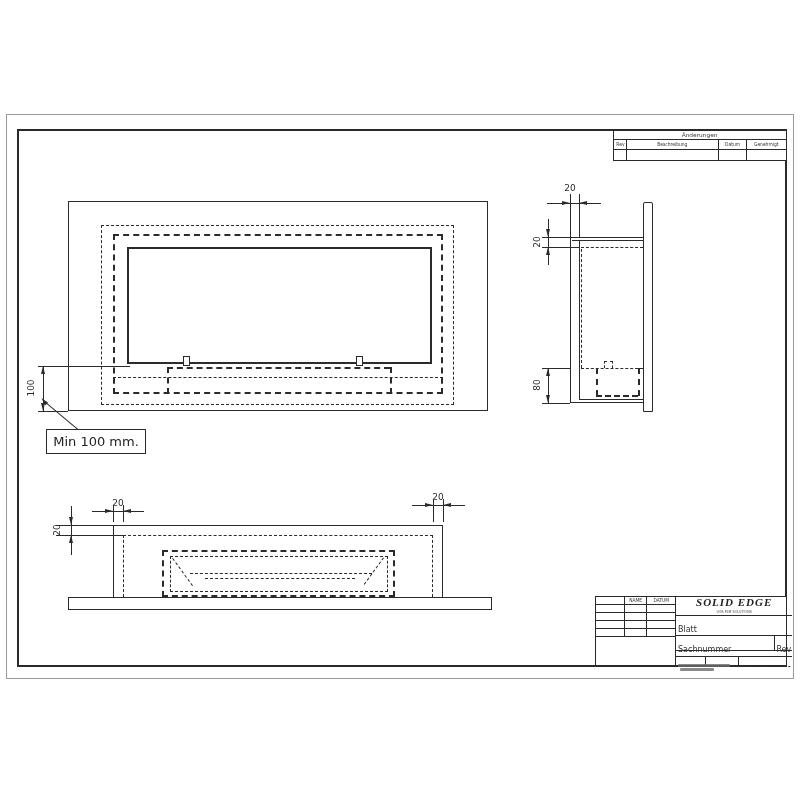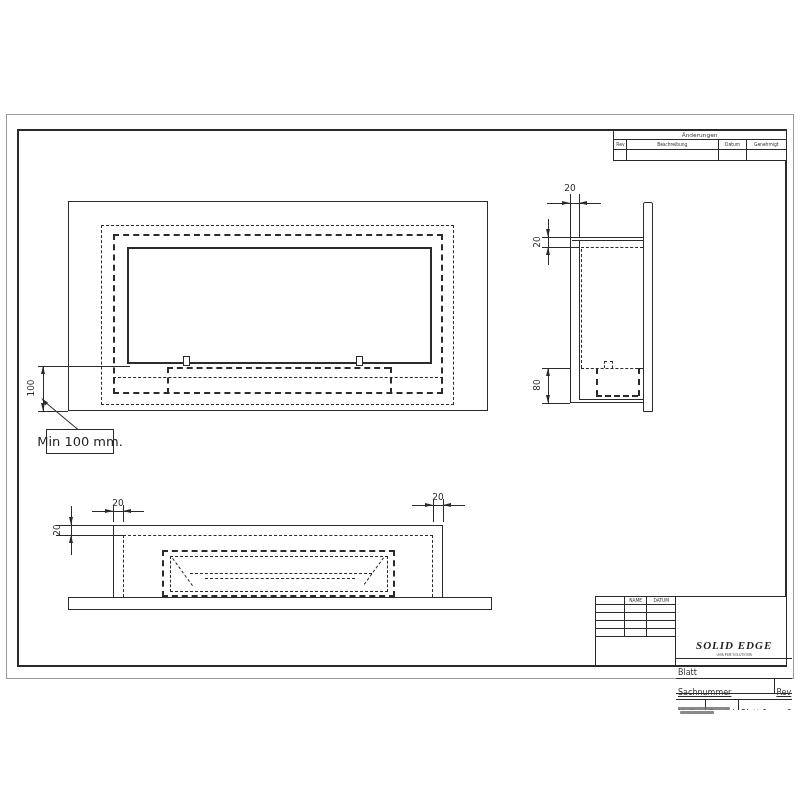--- a/index.html
+++ b/index.html
@@ -47,34 +47,34 @@
   .rt .c{border-right:1px solid #2a2a2a;overflow:hidden;}
   .rt .c:last-child{border-right:none;}
   
   .tb{position:absolute;left:595px;top:596px;width:192px;height:70px;border:1px solid #2a2a2a;background:#fff;display:flex;}
   .tb .left{width:80px;border-right:1px solid #2a2a2a;display:flex;flex-direction:column;}
   .tb .lrow{display:flex;height:8px;border-bottom:1px solid #2a2a2a;}
   .tb .lrow .c1{width:29px;border-right:1px solid #2a2a2a;overflow:hidden;padding-left:1px;}
   .tb .lrow .c2{width:22px;border-right:1px solid #2a2a2a;overflow:hidden;}
   .tb .lrow .c3{flex:1;overflow:hidden;}
   .tb .lfill{flex:1;}
-  .tb .right{flex:1;display:flex;flex-direction:column;margin-top:43px;}
+  .tb .right{flex:1;display:flex;flex-direction:column;}
   .logo{height:19px;border-bottom:1px solid #2a2a2a;display:flex;flex-direction:column;align-items:center;justify-content:center;}
   .logo .lt{font-family:"Liberation Serif",serif;font-style:italic;font-weight:bold;font-size:11px;line-height:11px;letter-spacing:1px;color:#222;}
   .logo .ls{font-size:8px;line-height:8px;transform:scale(0.42);white-space:nowrap;color:#444;}
   .titel{height:20px;border-bottom:1px solid #2a2a2a;padding:1px 0 0 2px;}
-  .sach{height:15px;border-bottom:1px solid #2a2a2a;display:flex;text-decoration:underline;}
+  .sach{height:15px;border-bottom:1px solid #2a2a2a;display:flex;}
   .sach .sleft{flex:1;padding:1px 0 0 2px;border-right:1px solid #2a2a2a;}
   .sach .srev{width:17px;padding:1px 0 0 1px;}
   .filer{height:6px;border-bottom:1px solid #2a2a2a;padding:1px 0 0 2px;}
   .botr{height:10px;display:flex;}
   .botr .bc{border-right:1px solid #2a2a2a;padding:1px 0 0 2px;overflow:hidden;}
   .botr .bc:last-child{border-right:none;}
   
-  .callout{position:absolute;left:46px;top:429px;width:68px;height:25px;border:1.5px solid #2a2a2a;background:#fff;display:flex;align-items:center;justify-content:center;font-size:13px;color:#222;white-space:nowrap;}
+  .callout{position:absolute;left:46px;top:429px;width:100px;height:25px;border:1.5px solid #2a2a2a;background:#fff;display:flex;align-items:center;justify-content:center;font-size:13px;color:#222;white-space:nowrap;}
   .leader{position:absolute;border-top:1.2px solid var(--ink);height:0;transform-origin:left top;}
 </style>
 </head>
 <body>
 
 <div id="page">
 
   <div id="sheet-outer"></div>
   <div id="sheet-inner"></div>
 

